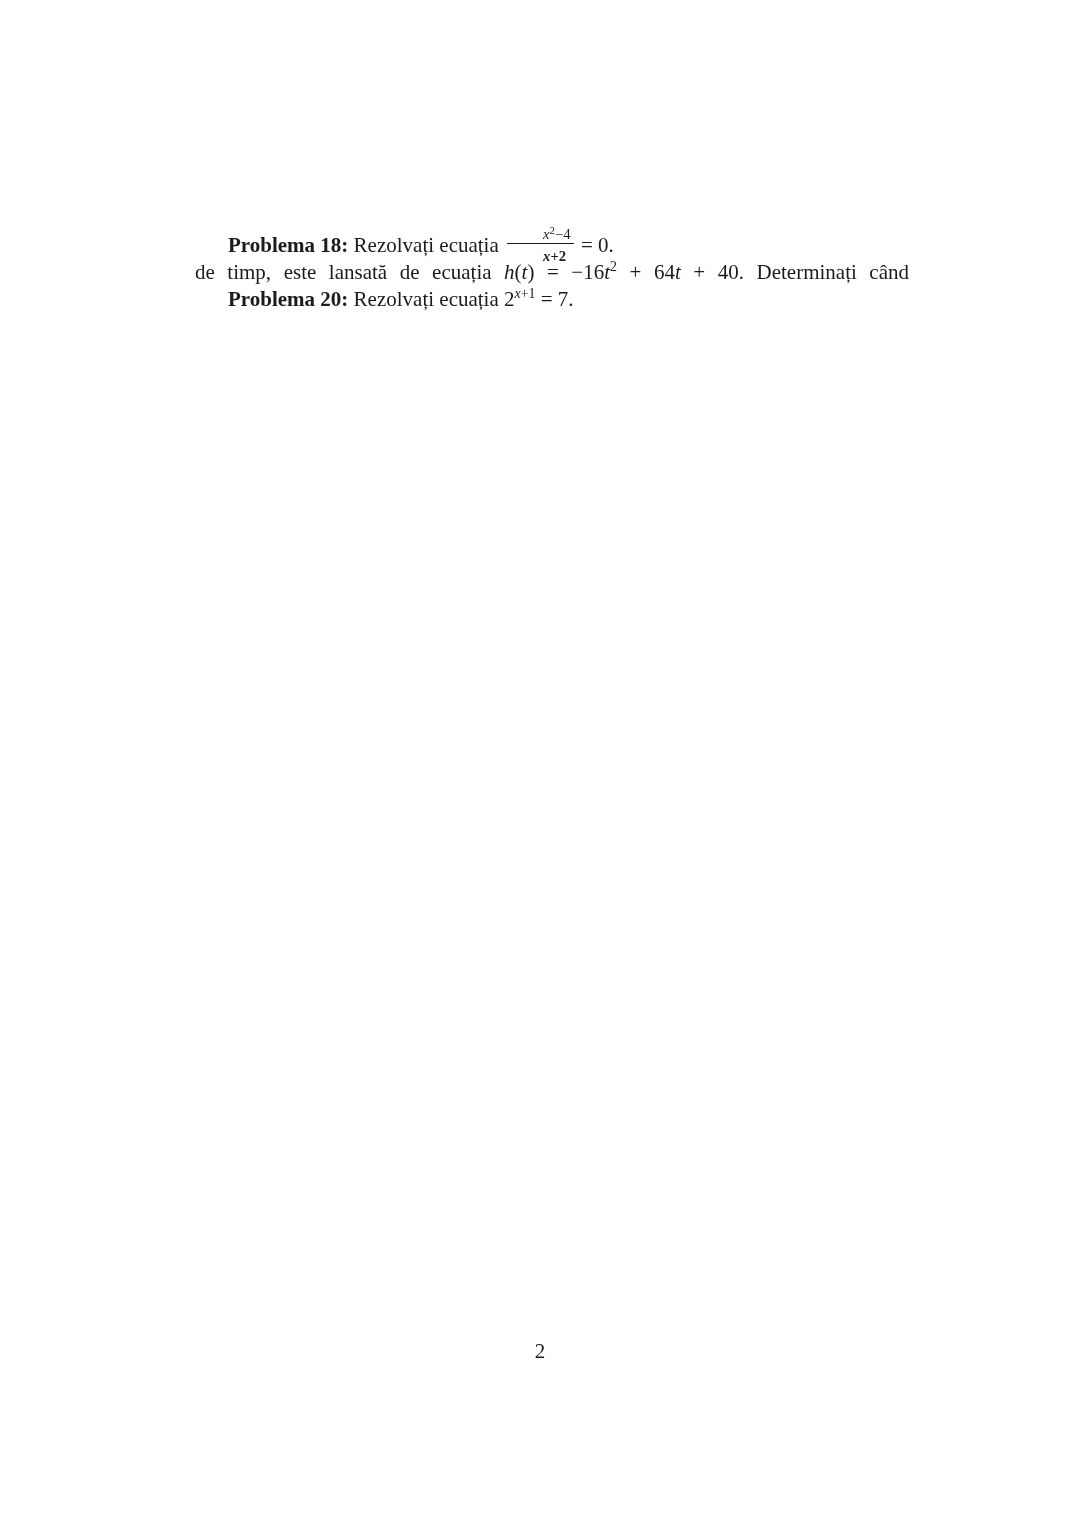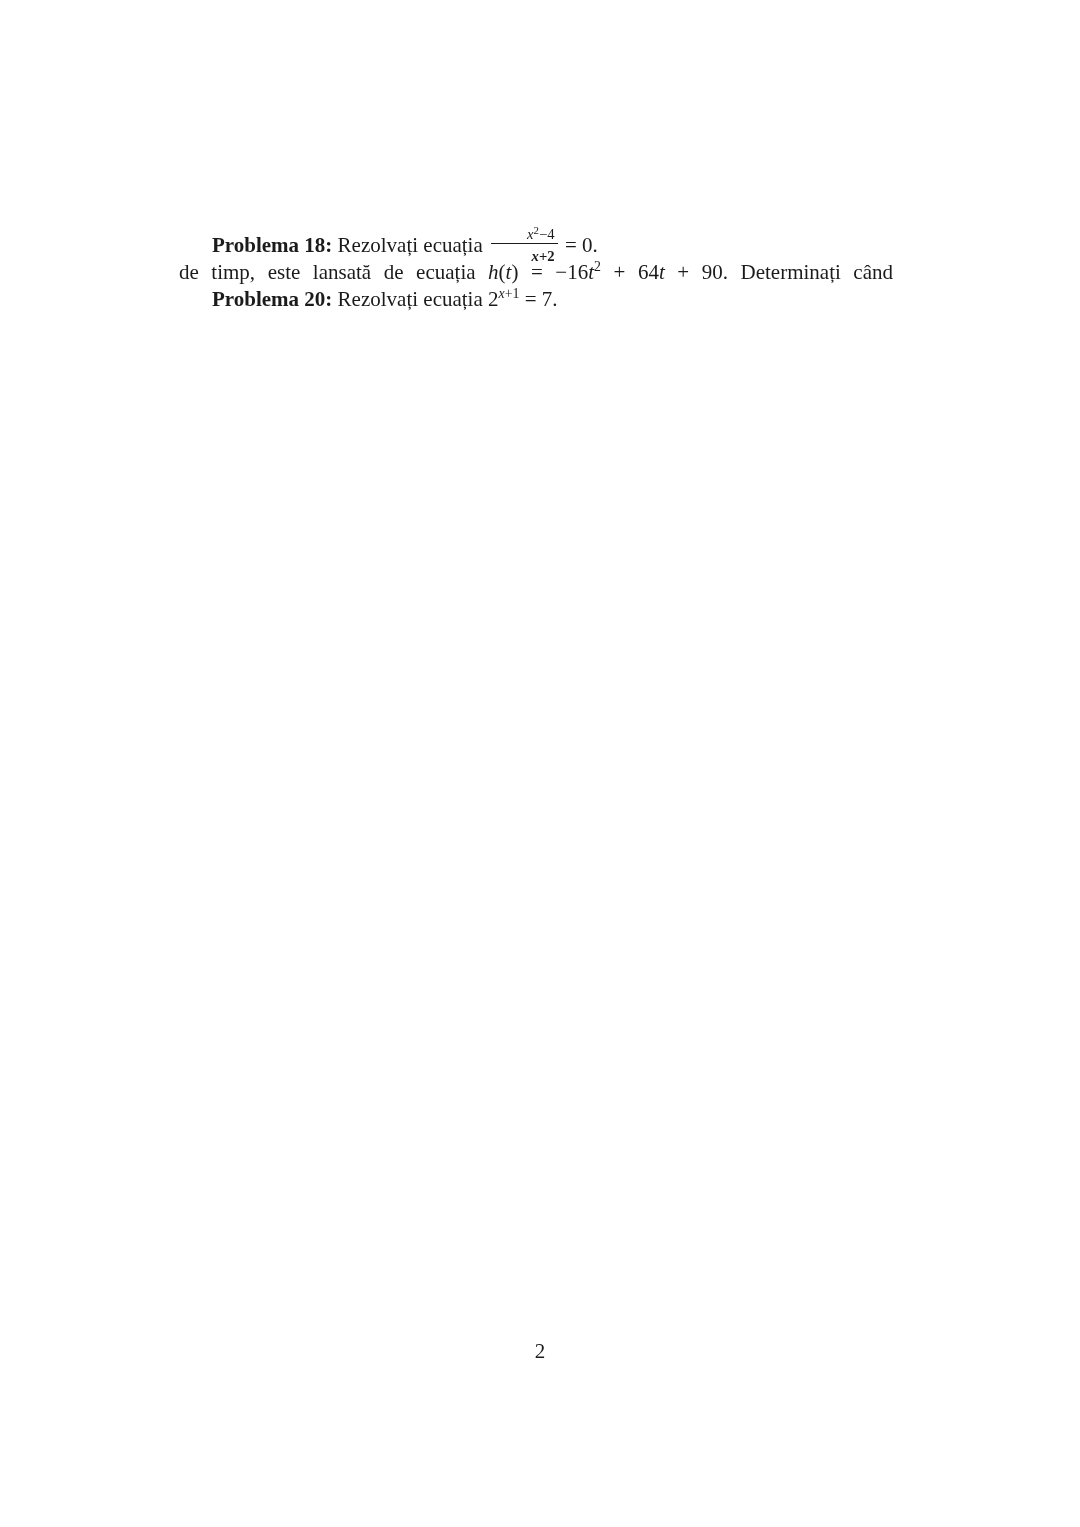--- a/index.html
+++ b/index.html
@@ -8,40 +8,40 @@
     position: relative;
     width: 1080px;
     height: 1527px;
     background: #ffffff;
     color: #1b1b1b;
     font-family: "Liberation Serif", "DejaVu Serif", serif;
     overflow: hidden;
   }
   .content {
     position: absolute;
-    left: 179px;
+    left: 195px;
     top: 232px;
     width: 714px;
     font-size: 21px;
     line-height: 27px;
   }
   .line { display: block; }
   .indent { text-indent: 33px; }
   .jline { text-align: justify; text-align-last: justify; }
   .lbl { font-weight: bold; }
   .mi { font-style: italic; font-family: "Liberation Serif", "DejaVu Serif", serif; }
   sup.e {
     font-size: 0.66em;
     vertical-align: 0.55em;
     line-height: 0;
   }
   .frac {
     display: inline-block;
     vertical-align: middle;
-    text-align: right;
+    text-align: left;
     font-size: 0.7em;
     line-height: 1.12;
     margin: -9px 2px -9px 3px;
   }
   .frac .num { display: block; padding: 0 3px; }
   .frac .den { display: block; border-top: 1.3px solid currentColor; padding: 4px 3px; font-weight: bold; }
   .frac sup.e { font-size: 0.74em; vertical-align: 0.45em; }
   .page-number {
     position: absolute;
     top: 1338px;
@@ -62,21 +62,21 @@
     <div class="line indent">
       <span class="lbl">Problema 18:</span>
       <span>Rezolvați ecuația</span>
       <span class="frac"><span class="num"><span class="mi">x</span><sup class="e">2</sup><span>−4</span></span><span class="den"><span class="mi">x</span><span>+2</span></span></span>
       <span>= 0.</span>
     </div>
 
 
     <div class="line jline">
       <span>de timp, este lansată de ecuația</span>
-      <span><span class="mi">h</span><span>(</span><span class="mi">t</span><span>) = −16</span><span class="mi">t</span><sup class="e">2</sup><span> + 64</span><span class="mi">t</span><span> + 90.</span></span>
+      <span><span class="mi">h</span><span>(</span><span class="mi">t</span><span>) = −16</span><span class="mi">t</span><sup class="e">2</sup><span> + 64</span><span class="mi">t</span><span> + 40.</span></span>
       <span>Determinați când</span>
     </div>
 
 
     <div class="line indent">
       <span class="lbl">Problema 20:</span>
       <span>Rezolvați ecuația</span>
       <span><span>2</span><sup class="e"><span class="mi">x</span><span>+1</span></sup></span>
       <span>= 7.</span>
     </div>

